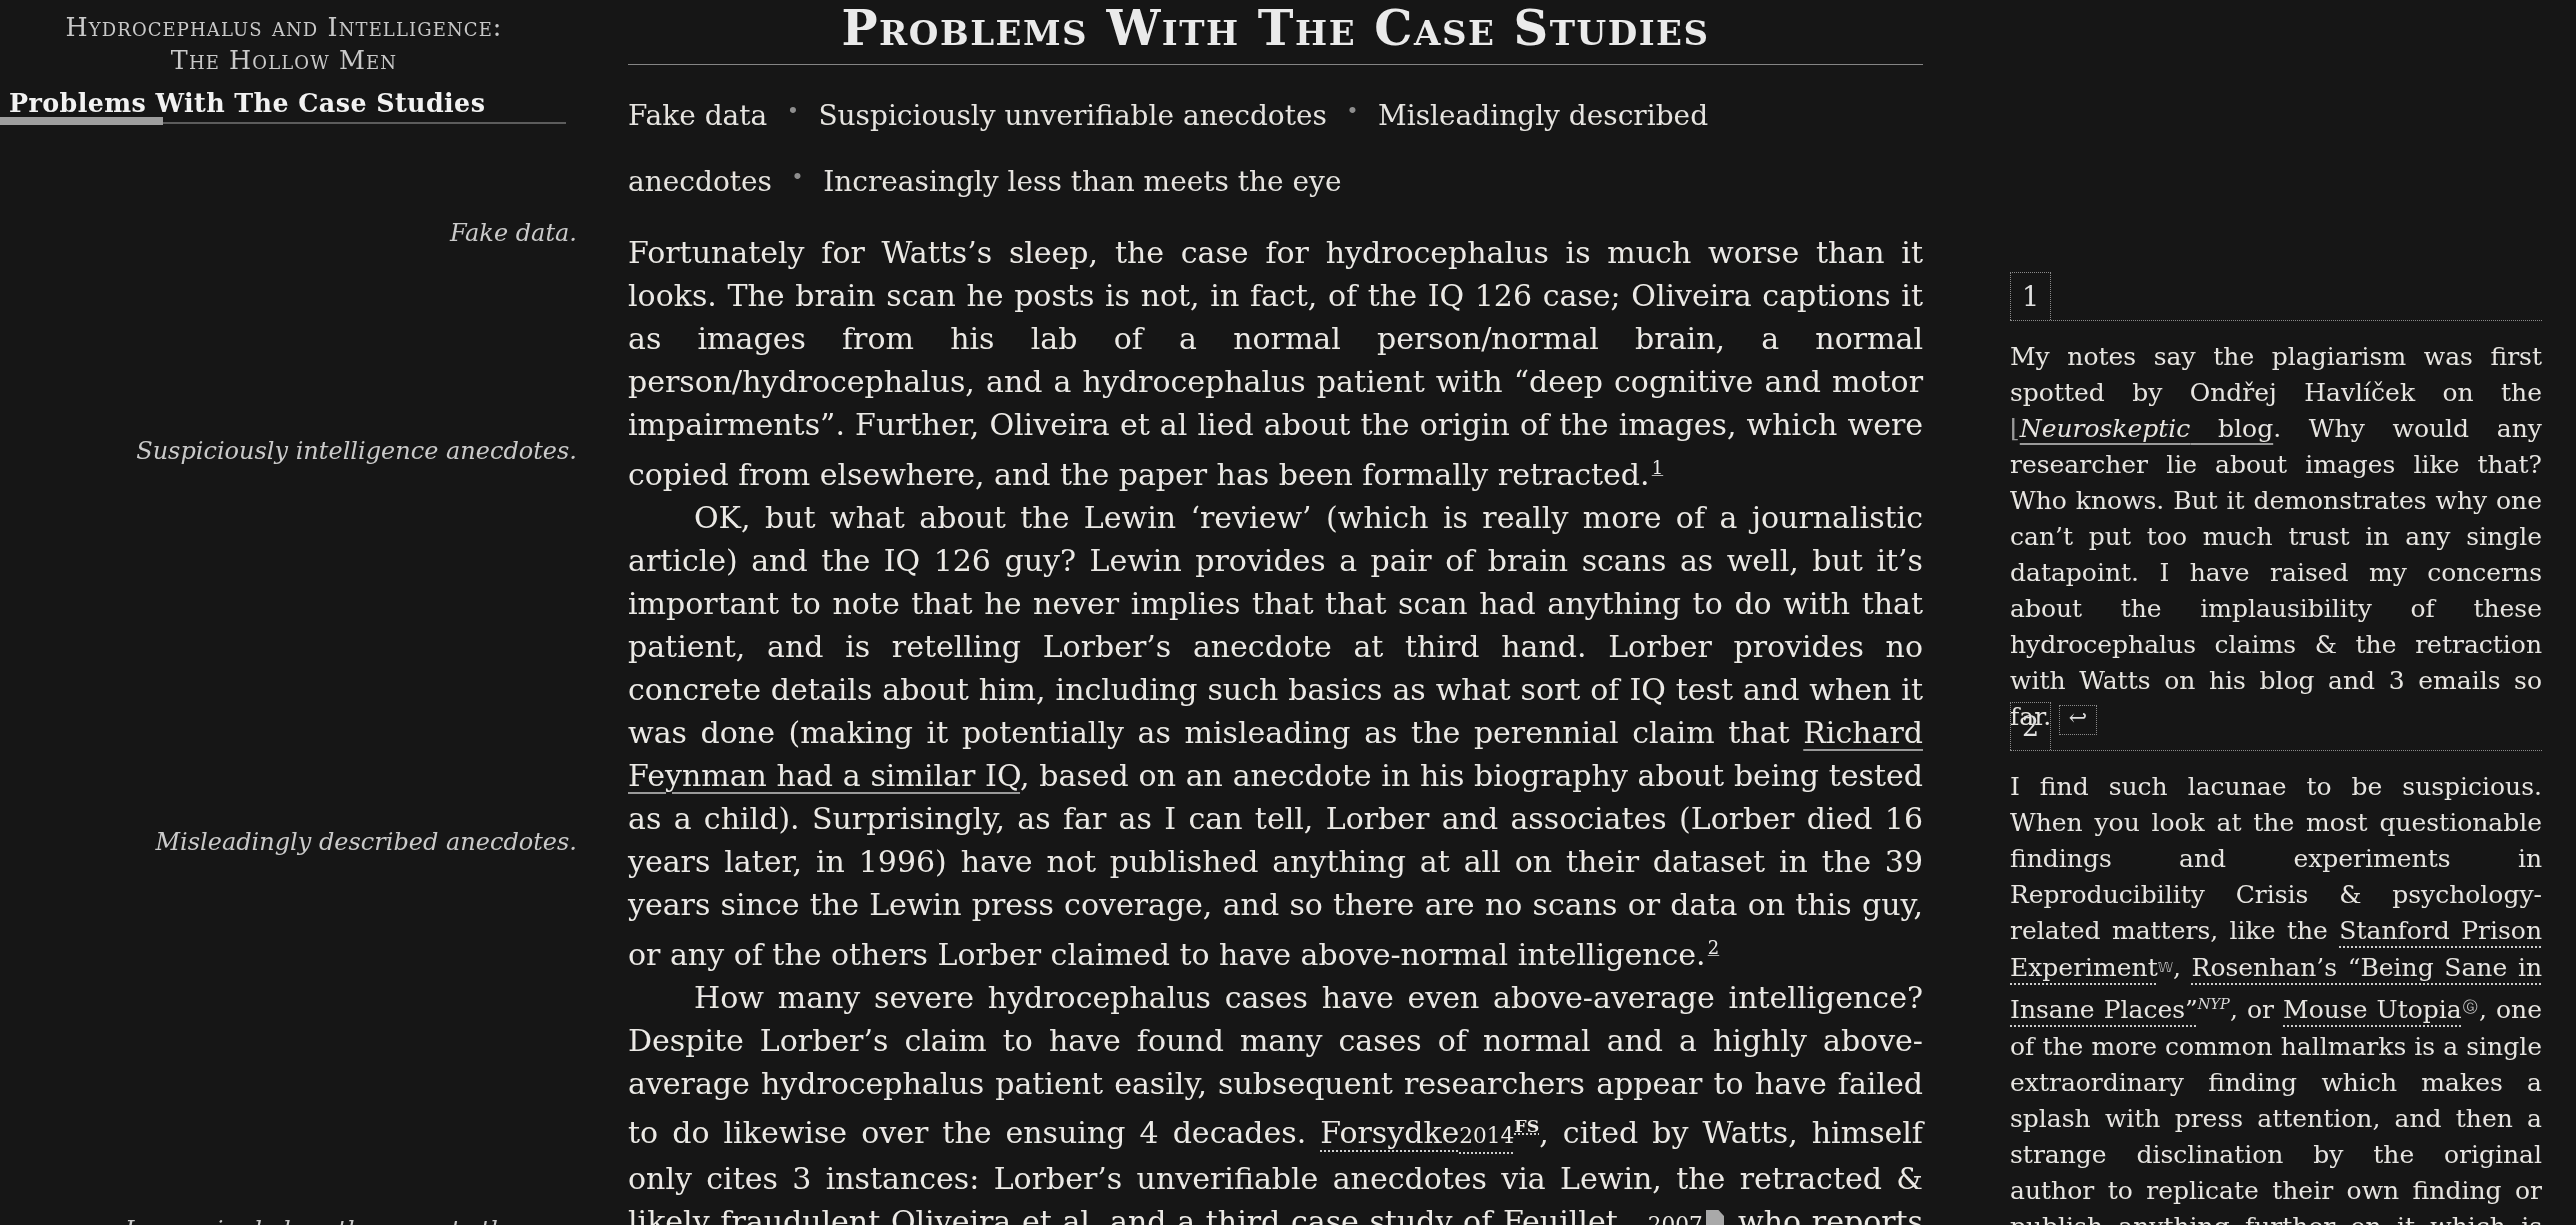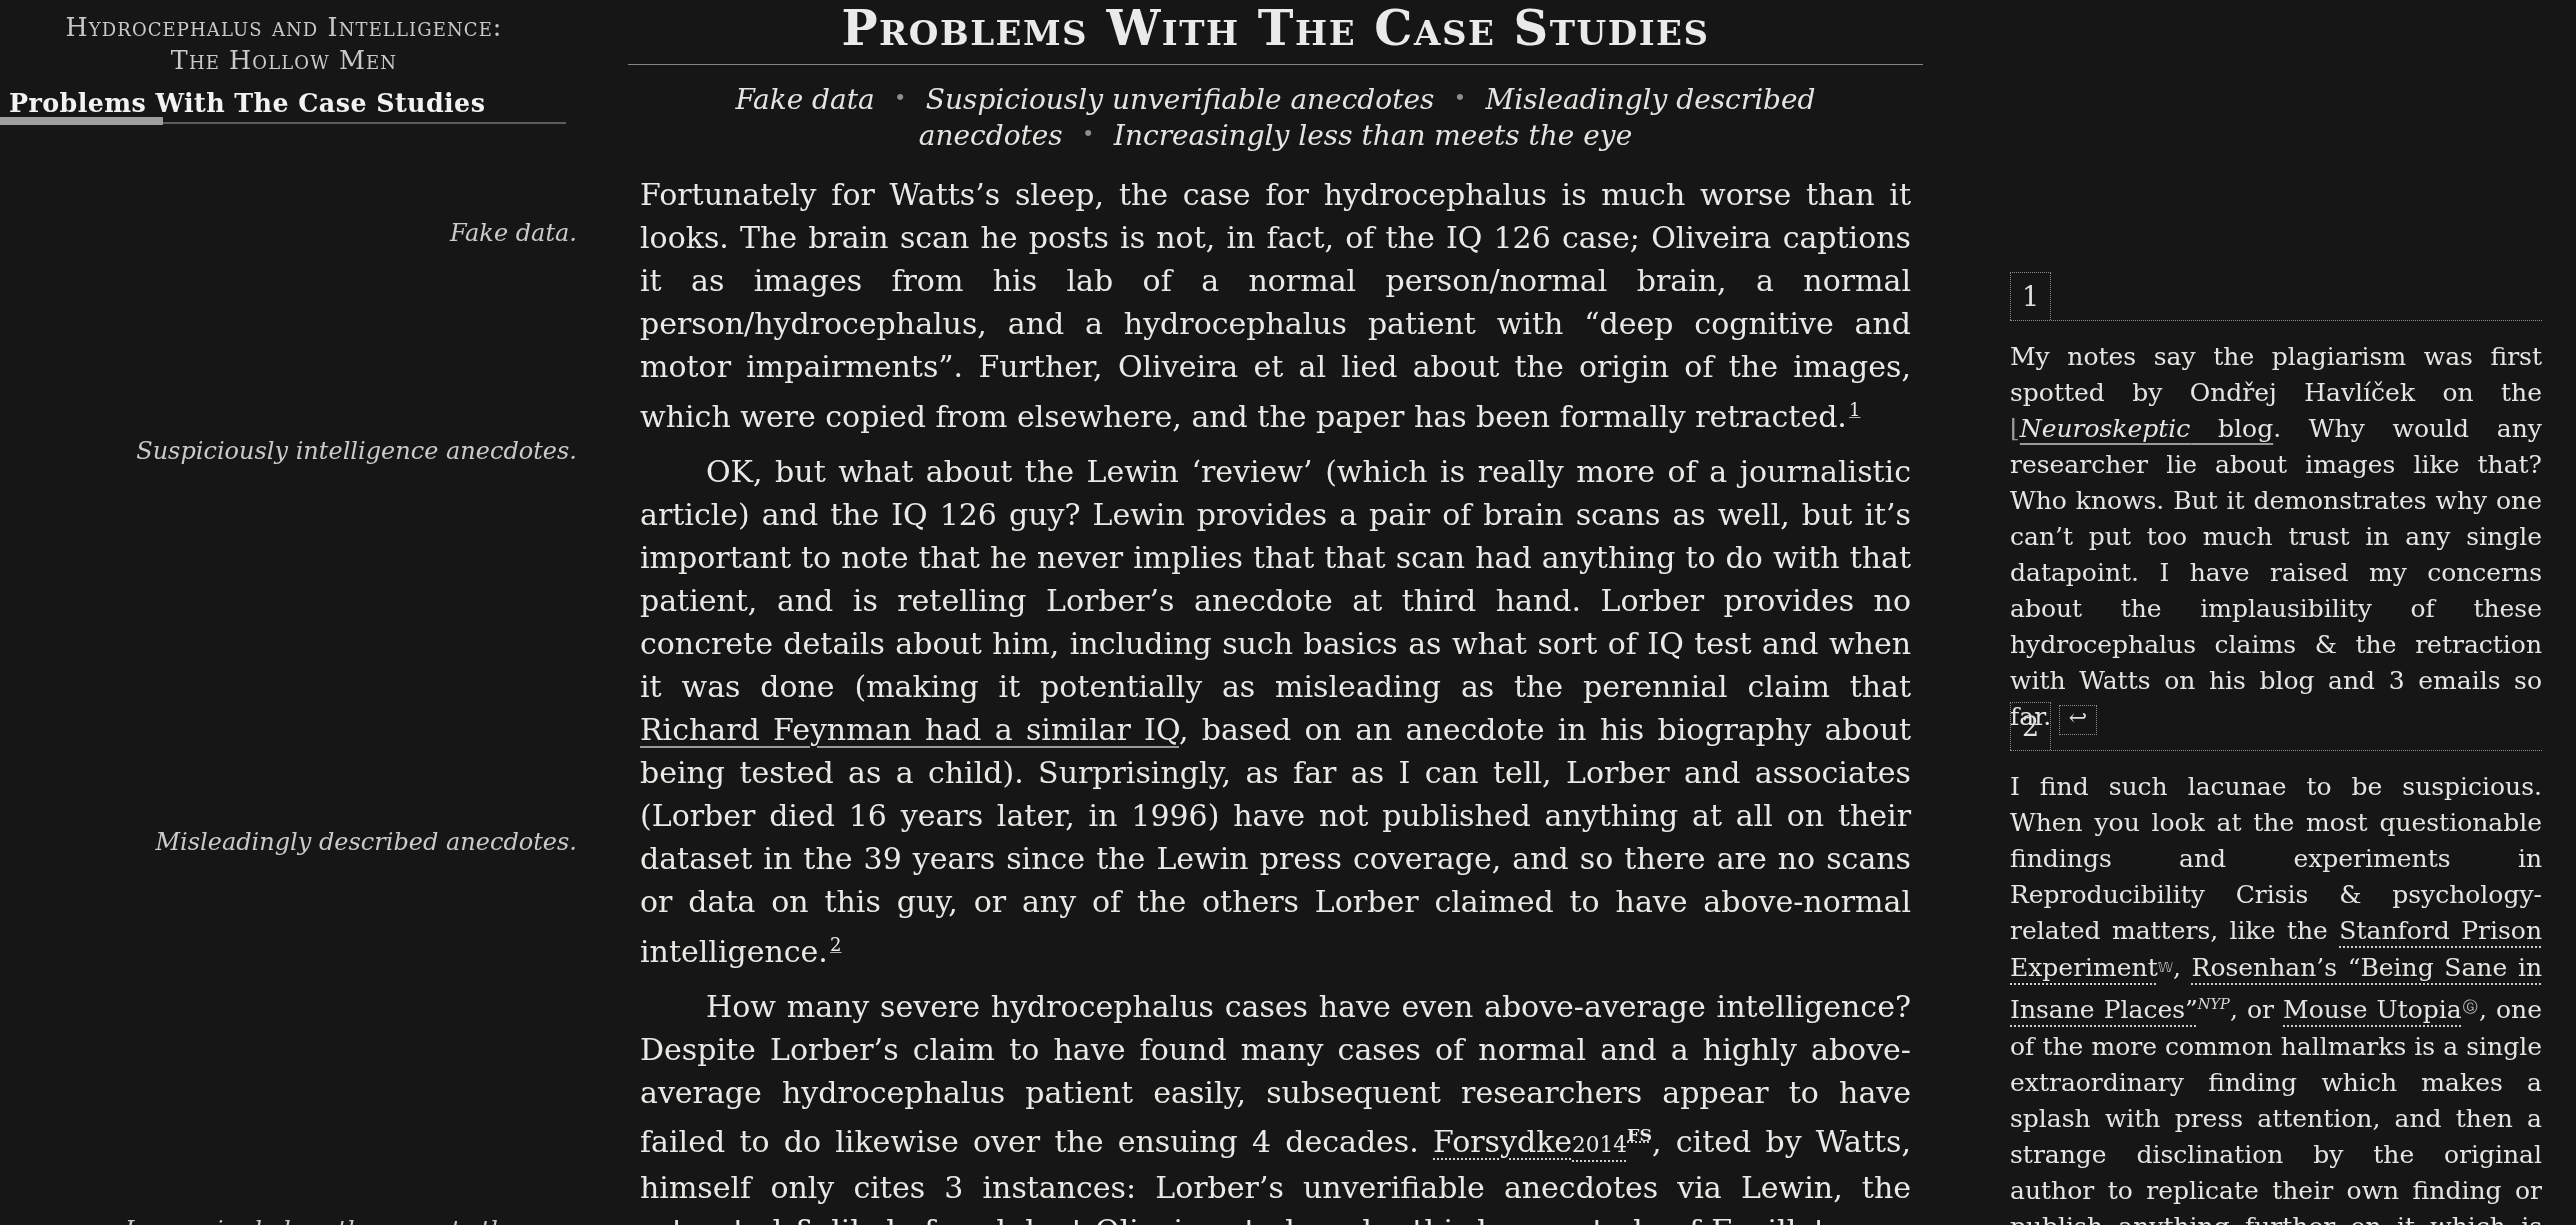--- a/index.html
+++ b/index.html
@@ -28,25 +28,25 @@
   .mn-4-clip{position:absolute;top:1215px;left:0;width:566px;height:10.5px;overflow:hidden;}
   .mn-4-clip .margin-note{position:static;}
   
   .main{position:absolute;left:628px;top:0;width:1295px;}
   .main-title{
     margin:1.5px 0 0 0;text-align:center;font-variant:small-caps;font-weight:bold;
     font-size:48px;line-height:52px;letter-spacing:1.5px;color:#eaeaea;
     padding-bottom:10.5px;border-bottom:1.5px solid #858585;
   }
   .subtitle{
-    margin-top:16.4px;text-align:center;font-style:italic;
-    font-size:28px;line-height:34px;color:#e6e4e0;
+    margin-top:16.4px;
+    font-size:28px;line-height:60px;color:#e6e4e0;
   }
   .article{margin-top:19.4px;font-size:30px;line-height:43px;text-align:justify;color:#ebe9e5;}
-  .para{margin:12px;}
+  .para{margin:0;}
   .para.indent{text-indent:66px;}
   
   .sidenotes{position:absolute;left:2010px;top:0;width:532px;}
   .sidenote{position:absolute;left:0;width:532px;}
   .sn-1{top:272px;} .sn-2{top:702px;}
   .sn-header{border-bottom:0.7px dotted #8a8a8a;height:48px;}
   .sn-numbox{
     display:inline-block;width:39px;height:47px;line-height:47px;text-align:center;
     border-top:0.7px dotted #8a8a8a;border-left:0.7px dotted #8a8a8a;border-right:0.7px dotted #8a8a8a;
     font-size:27px;color:#e0e0e0;

